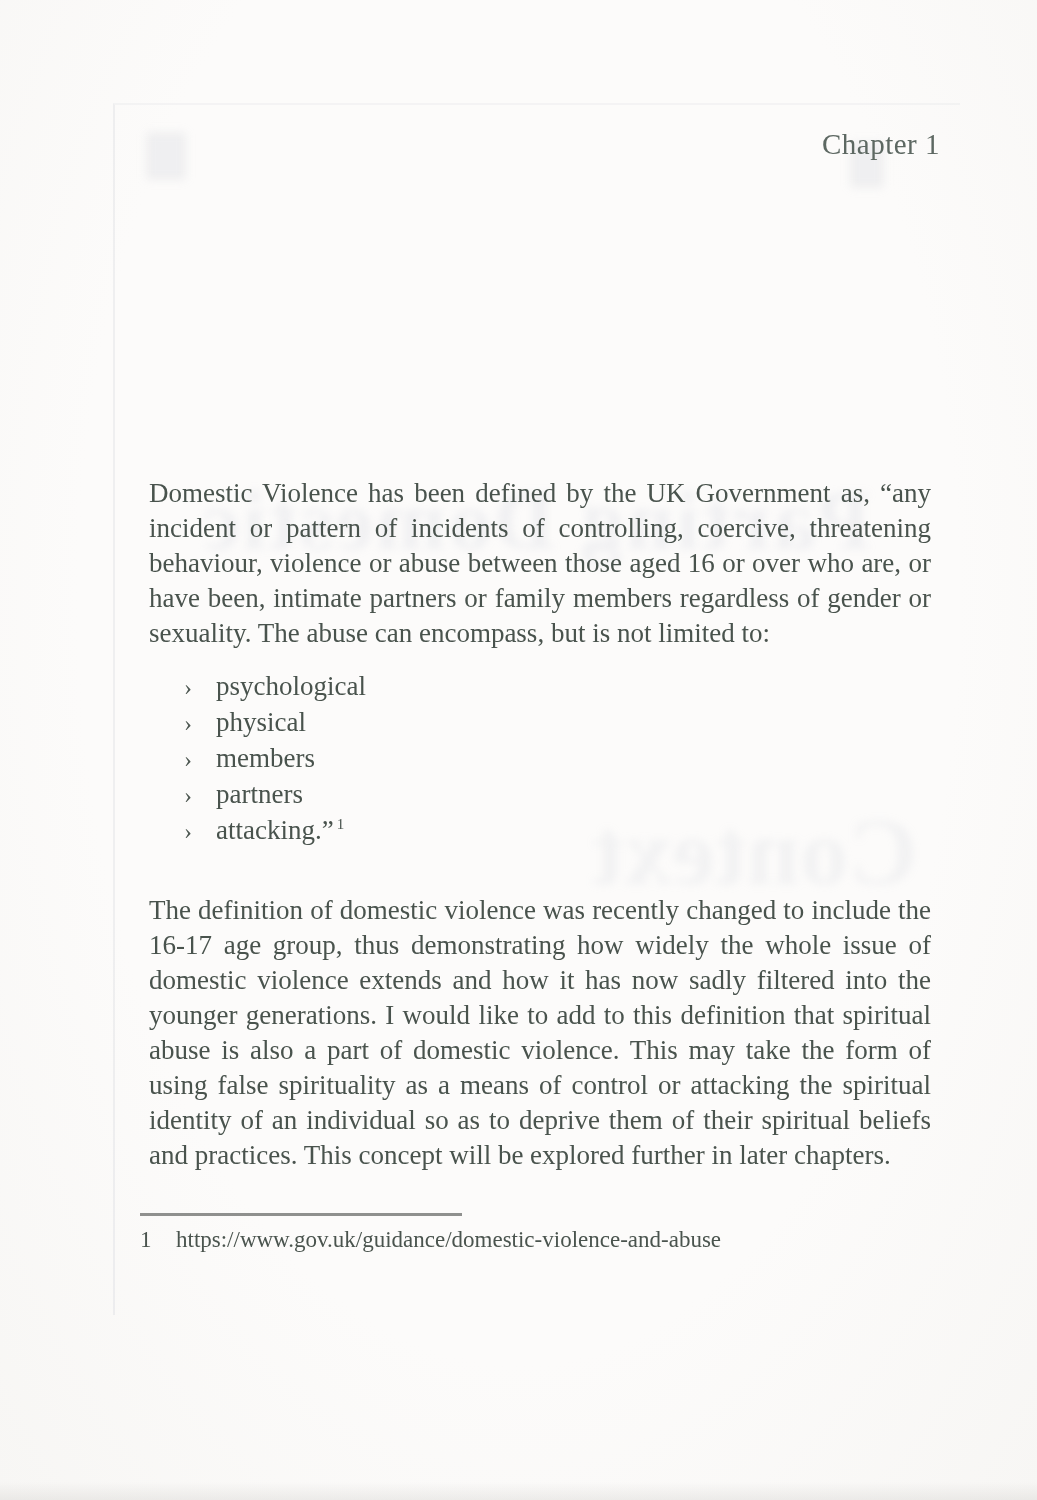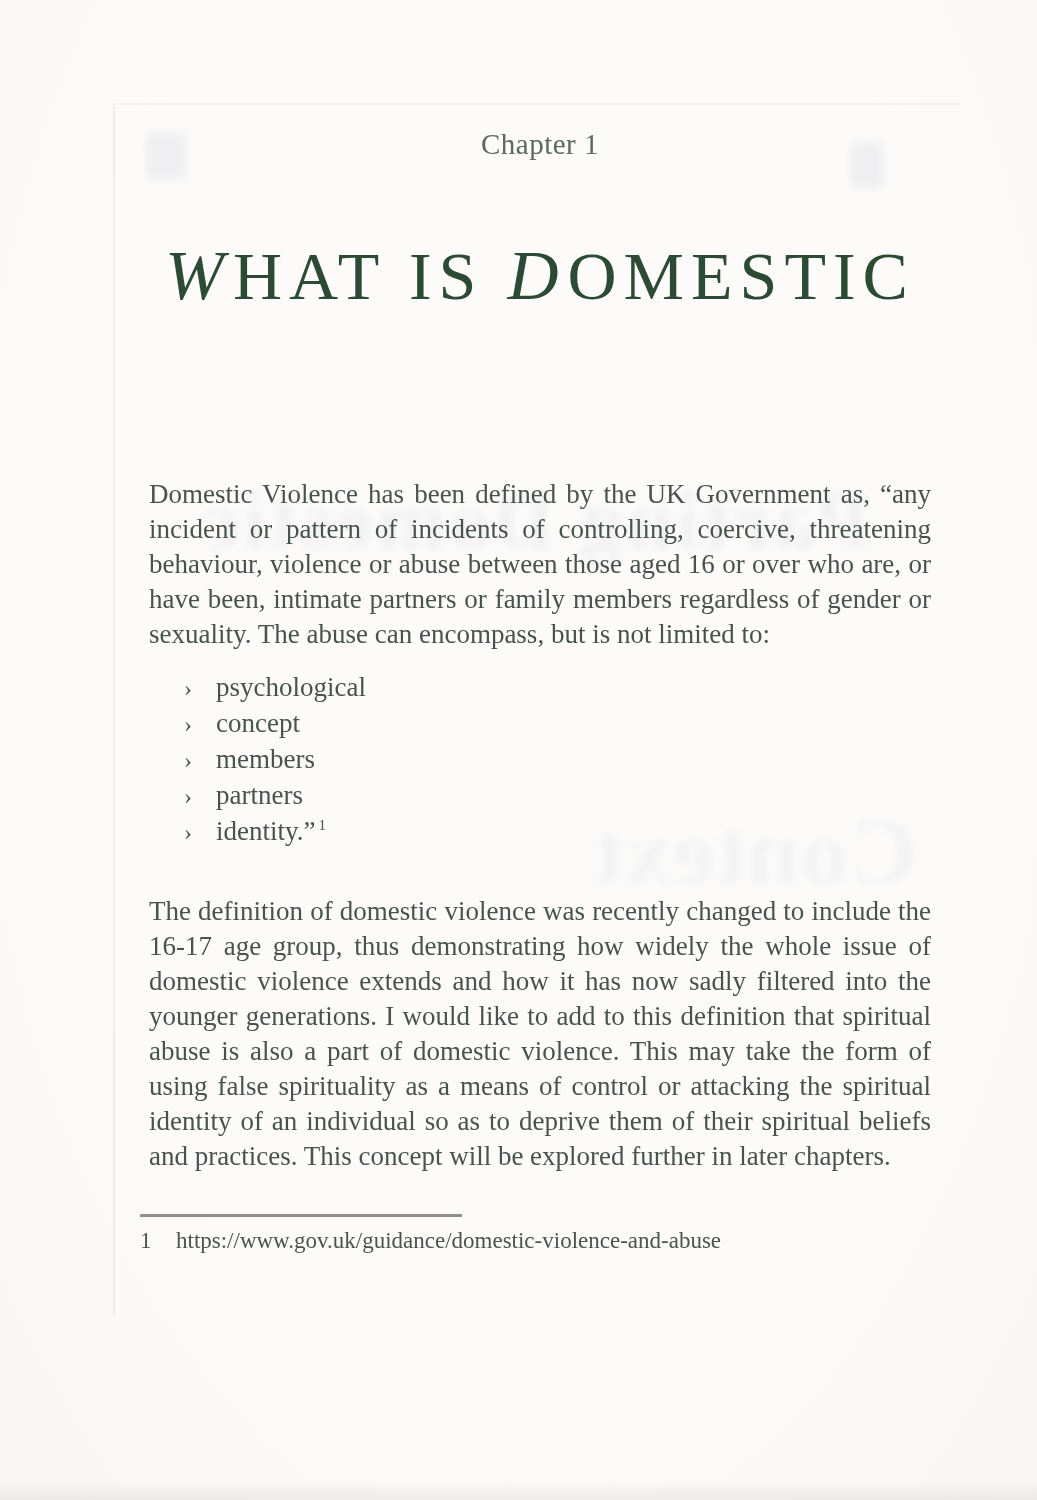--- a/index.html
+++ b/index.html
@@ -58,21 +58,21 @@
 
   
   .content {
     position: absolute;
     left: 140px;
     top: 0;
     width: 800px;
   }
   .chapter-label {
     margin-top: 126px;
-    text-align: center;
+    text-align: right;
     font-size: 29px;
     line-height: 36px;
     color: #5d6862;
     letter-spacing: 0.5px;
   }
   .chapter-title {
     margin-top: 64px;
     text-align: center;
     font-size: 68px;
     line-height: 98px;
@@ -145,44 +145,44 @@
   <div class="ghost-edge"></div>
   <div class="ghost" style="top:472px; left:120px; width:830px; font-size:84px; text-align:center; letter-spacing:3px;">Parting Domestic</div>
   <div class="ghost" style="top:796px; left:560px; width:390px; font-size:96px; text-align:center; color:rgba(172,177,197,0.12);">Context</div>
   <div class="ghost-blob" style="top:132px; left:146px; width:40px; height:48px;"></div>
   <div class="ghost-blob" style="top:142px; left:850px; width:34px; height:46px;"></div>
 
   <div class="content">
 
     <div class="chapter-label">Chapter 1</div>
 
-    <h1 class="chapter-title"><span class="swash-caps"><span class="swash">W</span>HAT IS <span class="swash">D</span>OMESTIC</span><br></h1>
+    <h1 class="chapter-title"><br></h1>
 
     <p class="body-par par-1">Domestic Violence has been defined by the UK Government as, “any incident or pattern of incidents of controlling, coercive, threatening behaviour, violence or abuse between those aged 16 or over who are, or have been, intimate partners or family members regardless of gender or sexuality. The abuse can encompass, but is not limited to:</p>
 
     <div class="abuse-list">
       <div class="row">
         <span class="marker">›</span>
         <span>psychological</span>
       </div>
       <div class="row">
         <span class="marker">›</span>
-        <span>concept</span>
+        <span>physical</span>
       </div>
       <div class="row">
         <span class="marker">›</span>
         <span>members</span>
       </div>
       <div class="row">
         <span class="marker">›</span>
         <span>partners</span>
       </div>
       <div class="row">
         <span class="marker">›</span>
-        <span><span>identity.”</span><sup class="fn-ref">1</sup></span>
+        <span><span>attacking.”</span><sup class="fn-ref">1</sup></span>
       </div>
     </div>
 
     <p class="body-par par-2">The definition of domestic violence was recently changed to include the 16-17 age group, thus demonstrating how widely the whole issue of domestic violence extends and how it has now sadly filtered into the younger generations. I would like to add to this definition that spiritual abuse is also a part of domestic violence. This may take the form of using false spirituality as a means of control or attacking the spiritual identity of an individual so as to deprive them of their spiritual beliefs and practices. This concept will be explored further in later chapters.</p>
 
     <div class="footnote-rule"></div>
     <div class="footnote-line">
       <span class="fn-num">1</span>
       <span>https://www.gov.uk/guidance/domestic-violence-and-abuse</span>
     </div>

